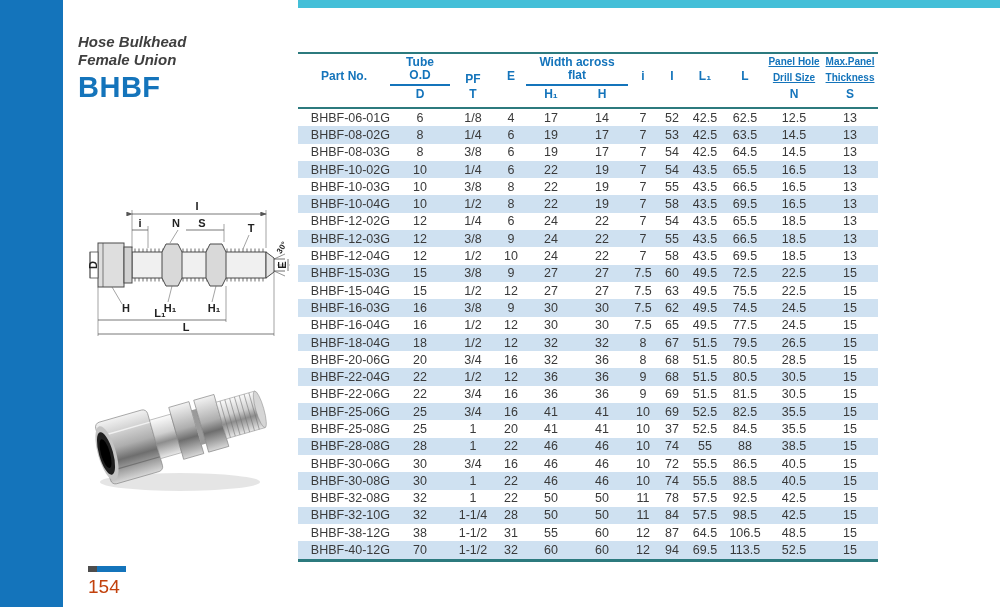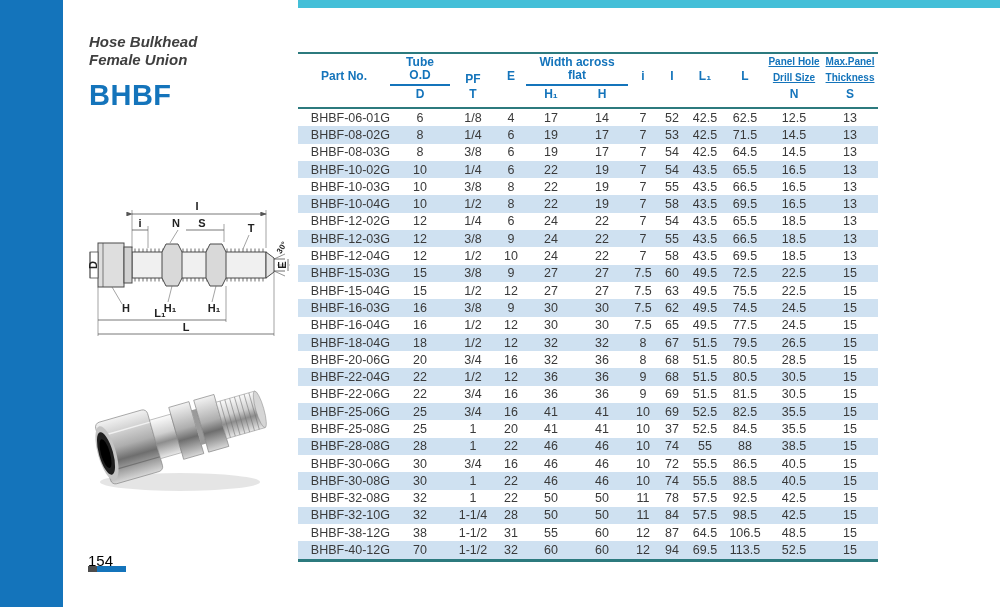--- a/index.html
+++ b/index.html
@@ -4,23 +4,23 @@
 <style>
   html,body{margin:0;padding:0;}
   body{
     width:1000px;height:607px;position:relative;background:#ffffff;
     font-family:"Liberation Sans", sans-serif;overflow:hidden;
   }
   .left-band{position:absolute;left:0;top:0;width:63px;height:607px;background:#1474bb;}
   .top-bar{position:absolute;left:298px;top:0;width:702px;height:8px;background:#44bfd8;}
 
   
-  .title-block{position:absolute;left:89px;top:33px;}
+  .title-block{position:absolute;left:78px;top:33px;}
   .title-line{font-style:italic;font-weight:bold;font-size:15px;line-height:18px;color:#3f3f3f;}
-  .model-code{font-weight:bold;font-size:29px;line-height:30px;color:#1474bb;margin-top:11px;letter-spacing:0.5px;}
+  .model-code{font-weight:bold;font-size:29px;line-height:30px;color:#1474bb;margin-top:3px;letter-spacing:0.5px;}
 
   
   .table-wrap{position:absolute;left:298px;top:52px;width:580px;}
   table{border-collapse:collapse;table-layout:fixed;width:580px;border-top:2px solid #2c7a7e;}
   th,td{padding:0;margin:0;}
   thead th{color:#1474bb;font-weight:bold;font-size:12px;line-height:13px;vertical-align:middle;}
   thead .th-bot{border-bottom:2px solid #2c7a7e;}
   .grp{display:inline-block;border-bottom:2px solid #1474bb;padding:0 8px 2px 8px;}
   .hdr-small{font-size:10px;line-height:16px;text-decoration:underline;}
   tbody td{font-size:12.5px;height:17.3px;color:#3a3a3a;text-align:center;vertical-align:middle;}
@@ -33,21 +33,21 @@
 
   
   .drawing{position:absolute;left:88px;top:190px;}
   .photo{position:absolute;left:84px;top:368px;}
   .dim-label{font-weight:bold;font-size:11px;fill:#222222;}
   .dim-small{font-weight:bold;font-size:8px;fill:#222222;}
 
   
   .footer-bar{position:absolute;left:88px;top:566px;width:38px;height:6px;
     background:linear-gradient(to right,#4d4d4d 0 9px,#1474bb 9px 100%);}
-  .page-number{position:absolute;left:88px;top:552px;font-size:15px;color:#000000;}
+  .page-number{position:absolute;left:88px;top:576px;font-size:19px;color:#c2410c;}
 </style>
 </head>
 <body>
 
 <div class="left-band"></div>
 <div class="top-bar"></div>
 
 <div class="title-block">
   <div class="title-line">Hose Bulkhead</div>
   <div class="title-line">Female Union</div>
@@ -229,21 +229,21 @@
         <tr>
           <td class="partno">BHBF-08-02G</td>
           <td>8</td>
           <td>1/4</td>
           <td>6</td>
           <td>19</td>
           <td>17</td>
           <td>7</td>
           <td>53</td>
           <td>42.5</td>
-          <td>71.5</td>
+          <td>63.5</td>
           <td>14.5</td>
           <td>13</td>
         </tr>
         <tr>
           <td class="partno">BHBF-08-03G</td>
           <td>8</td>
           <td>3/8</td>
           <td>6</td>
           <td>19</td>
           <td>17</td>

